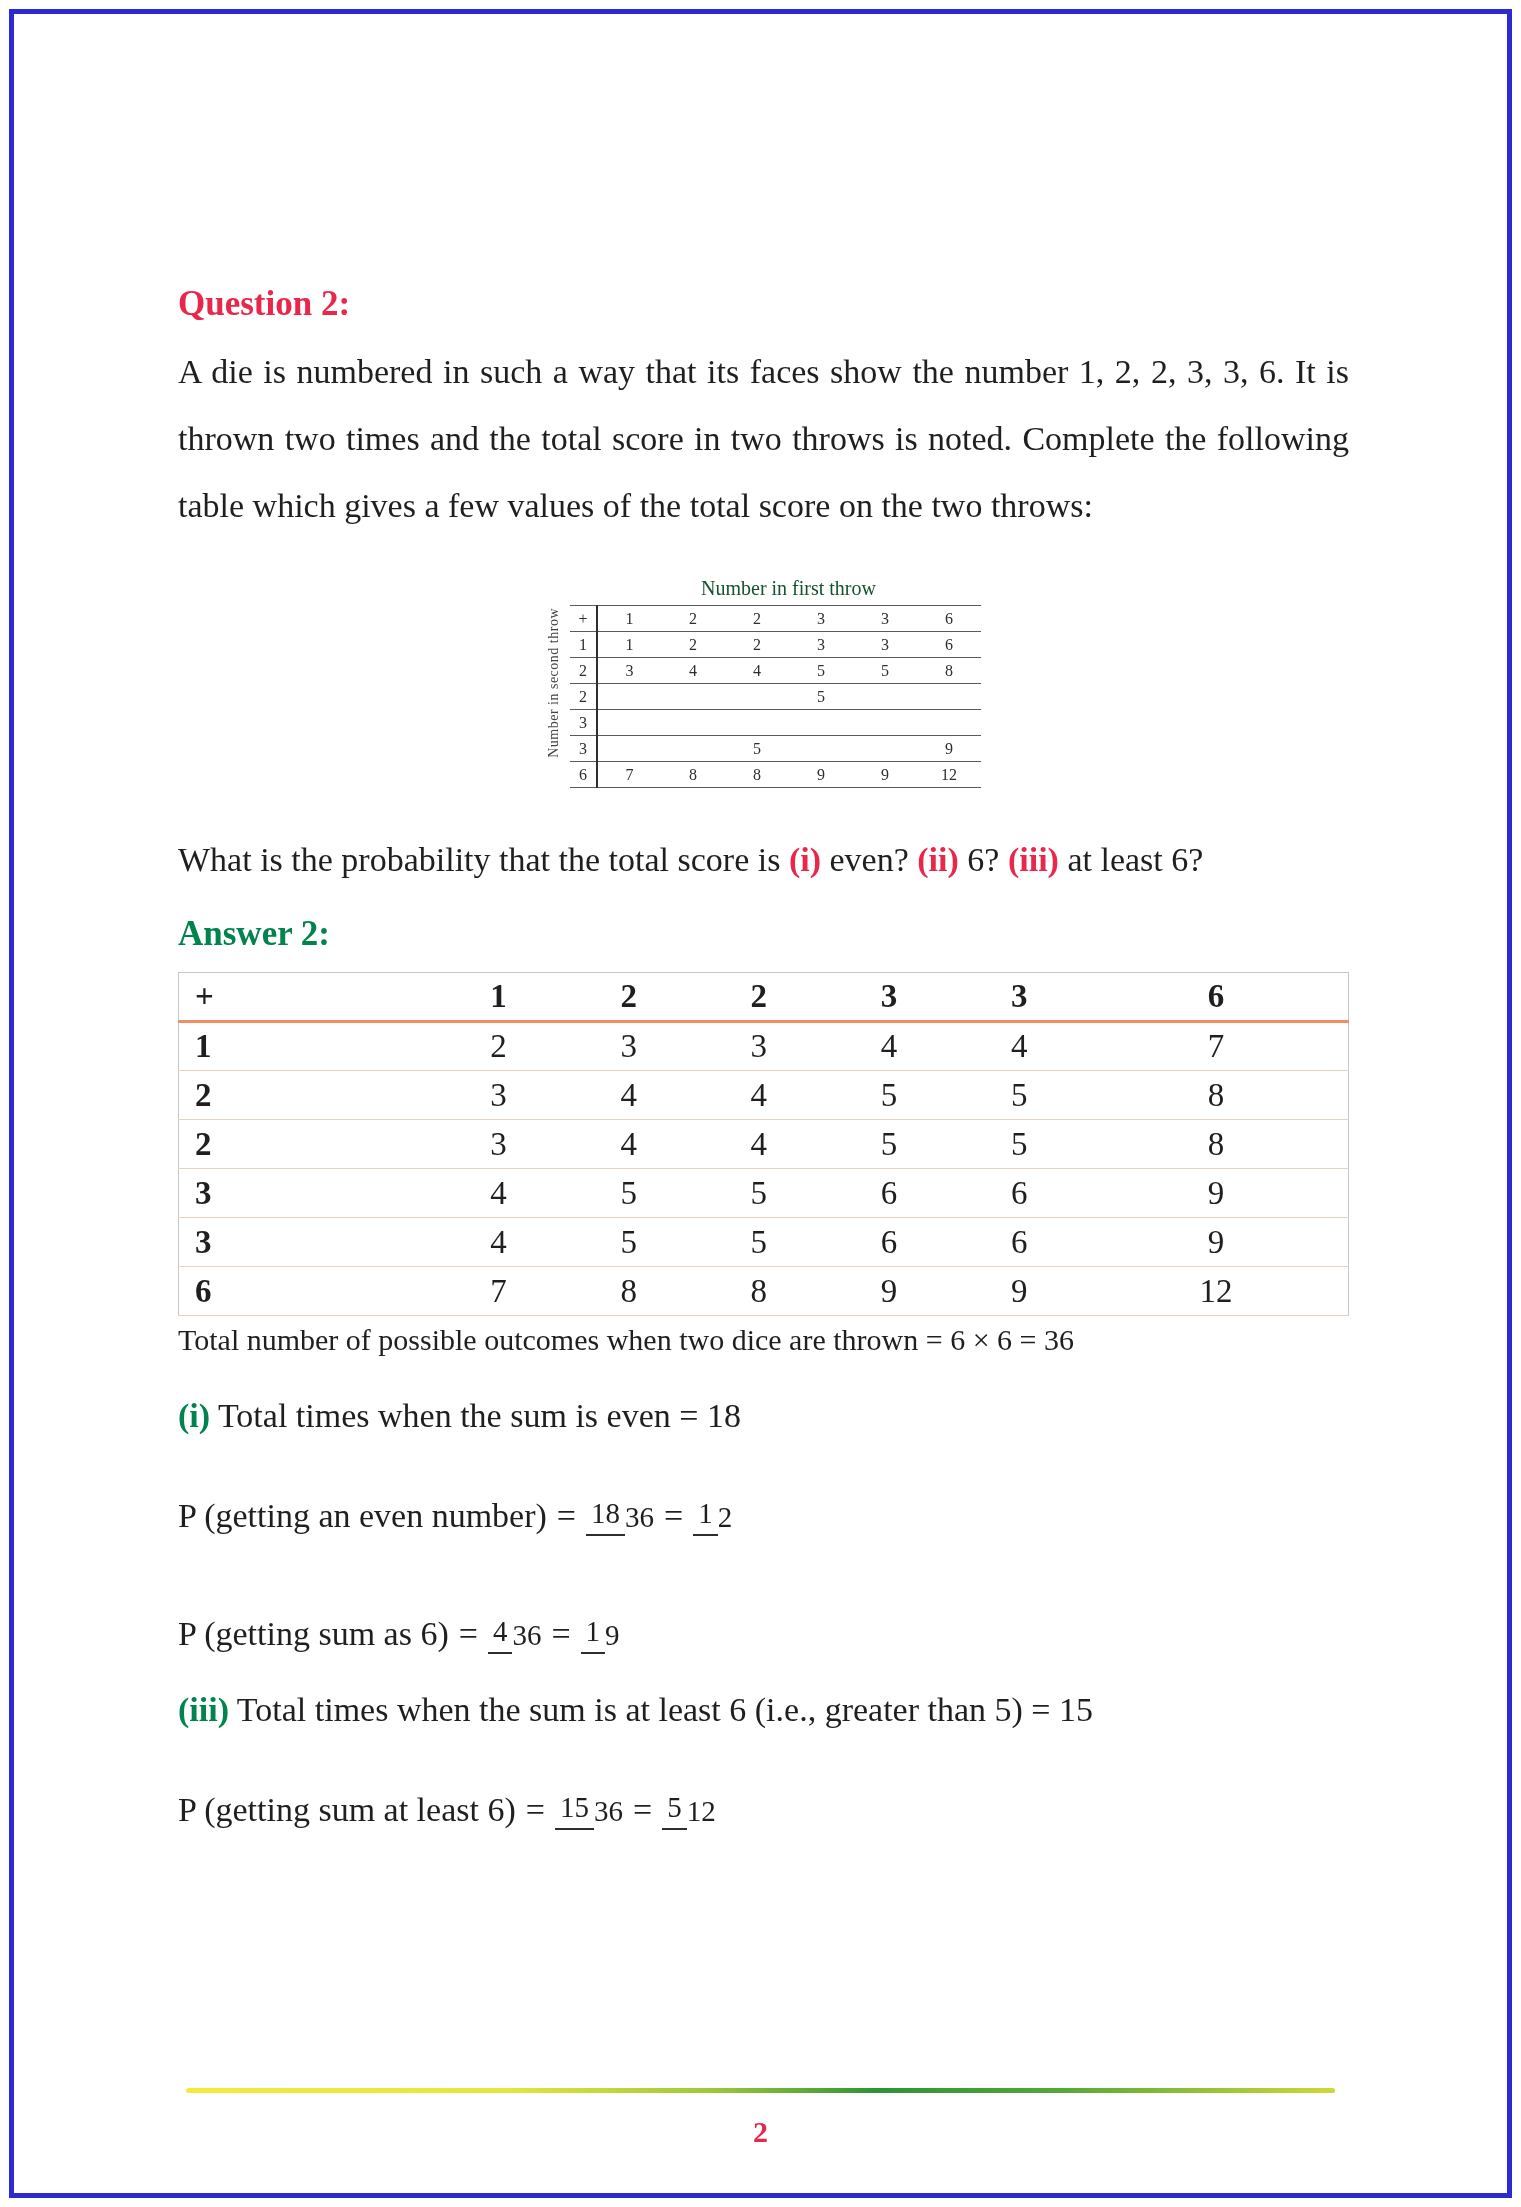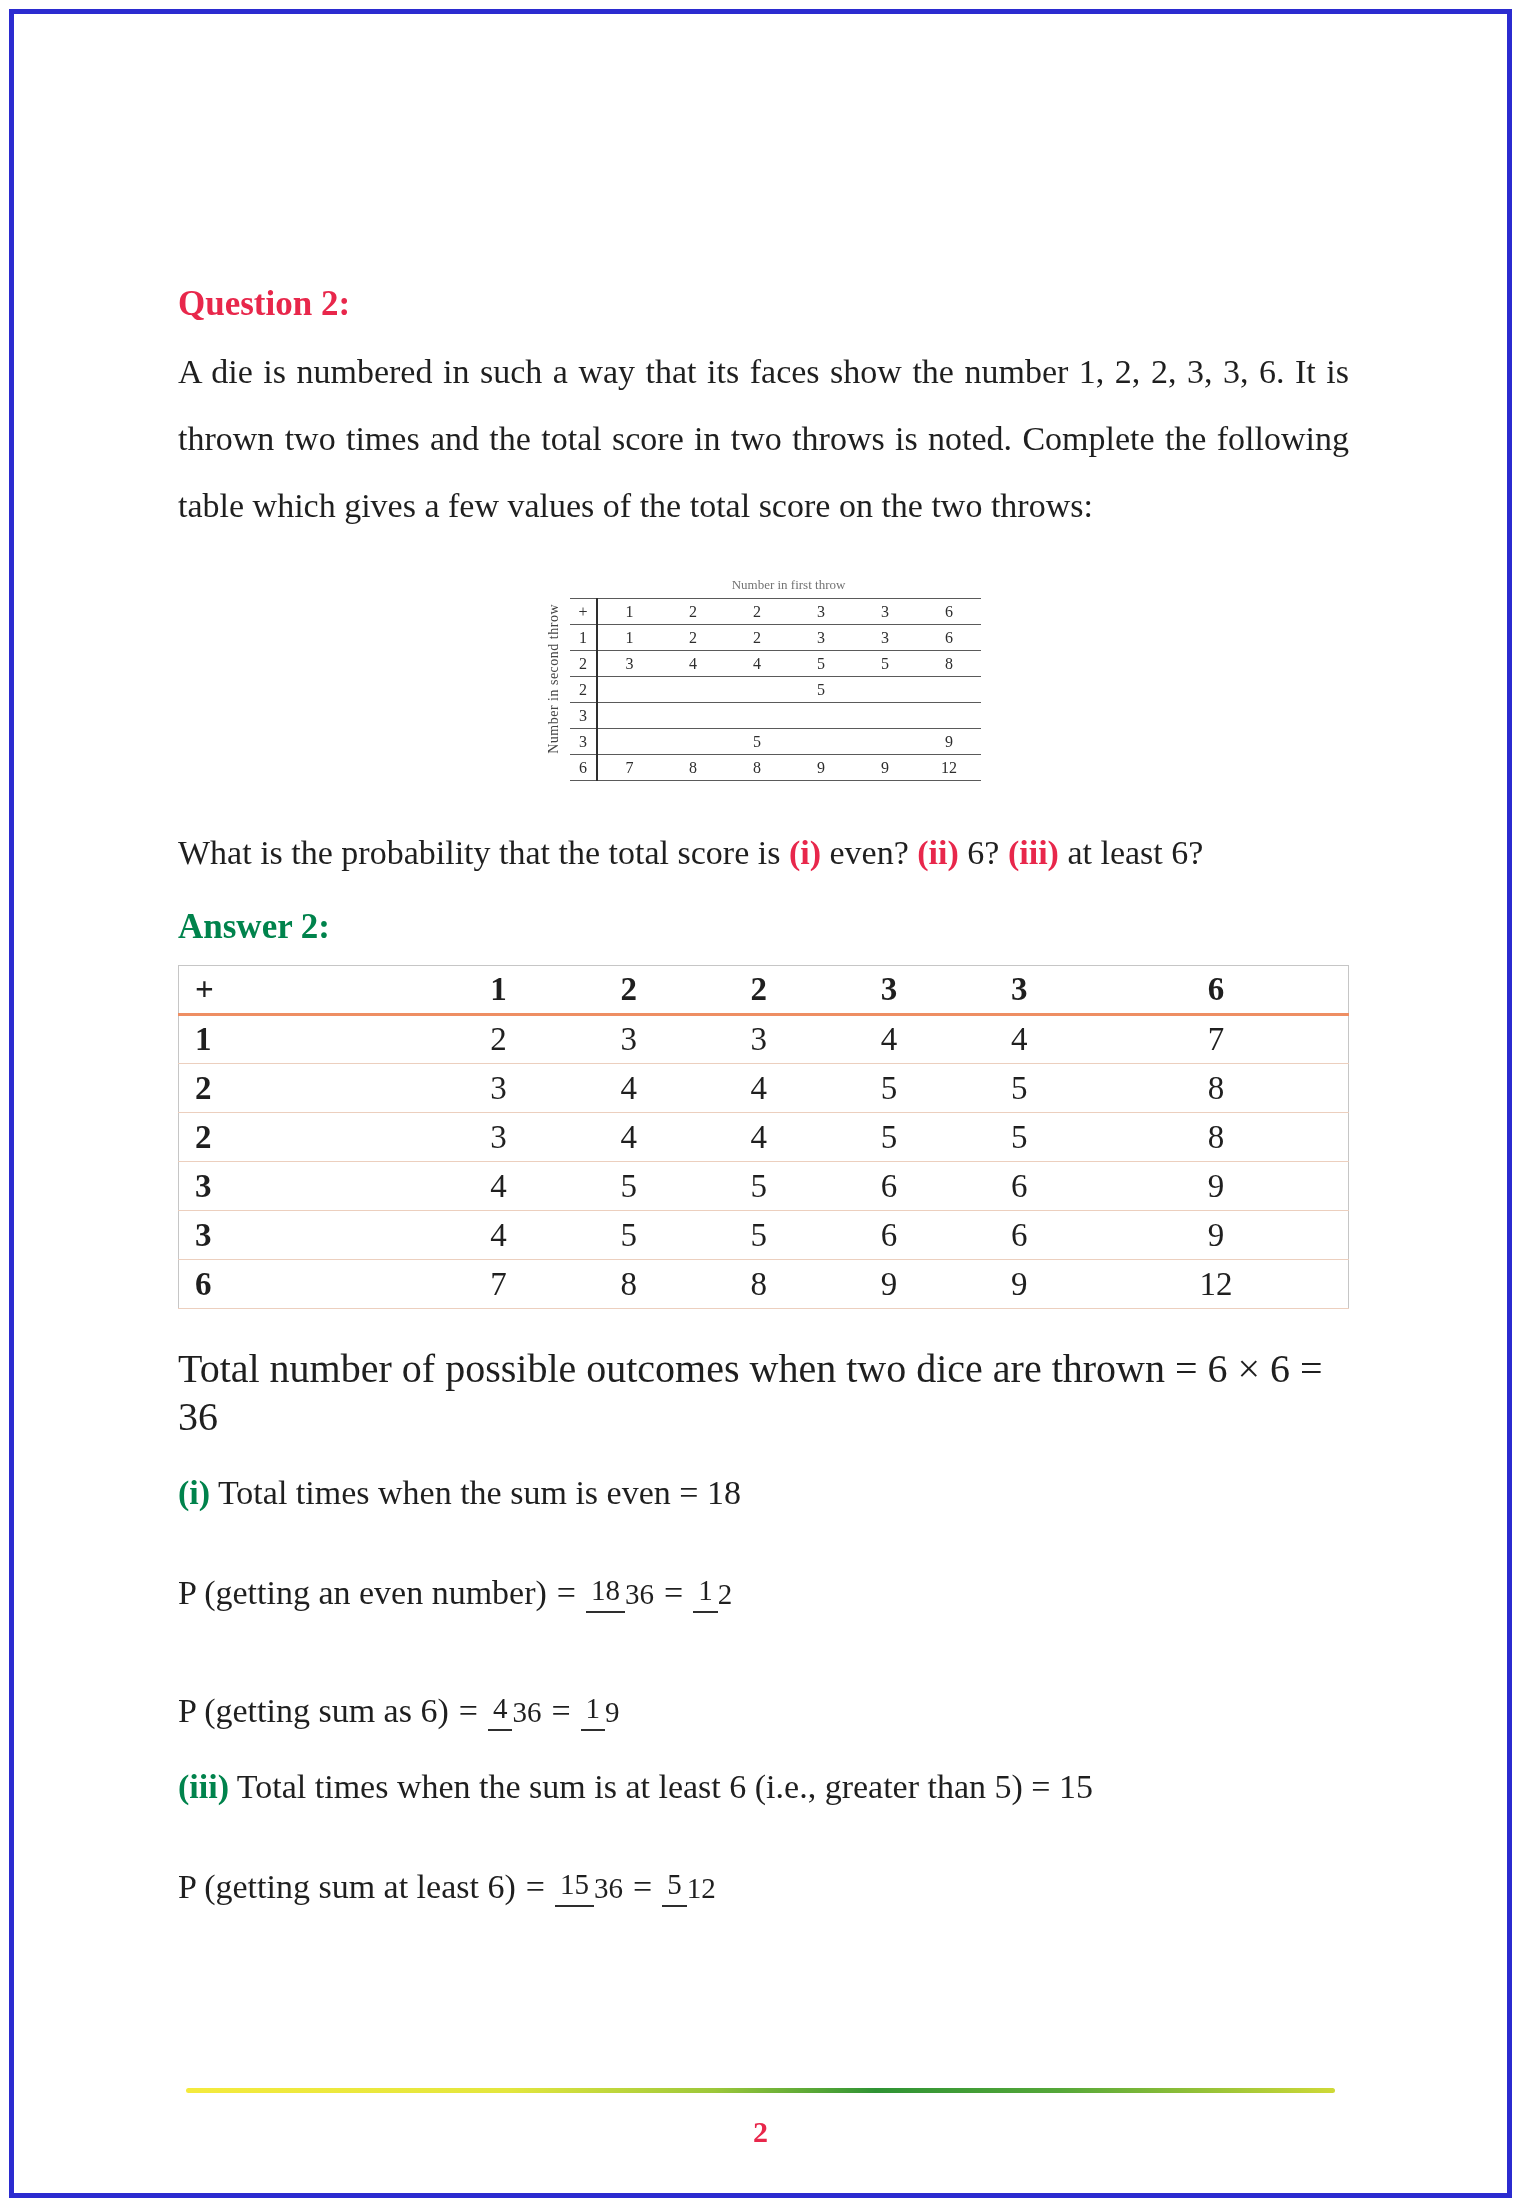--- a/index.html
+++ b/index.html
@@ -36,21 +36,21 @@
     display:flex; align-items:center;
     width:fit-content;
     color:#3a3a3a;
   }
   .fig-left { display:flex; align-items:center; margin-right:8px; }
   .rot {
     writing-mode:vertical-rl;
     transform:rotate(180deg);
     font-size:14px; letter-spacing:0.5px; color:#444;
   }
-  .fig-top { text-align:center; font-size:13px; color:#737373; padding-bottom:5px; padding-left:26px; }
+  .fig-top { text-align:center; font-size:20px; color:#14532d; padding-bottom:5px; padding-left:26px; }
   .fig-table { border-collapse:collapse; }
   .fig-table td {
     width:64px; height:26px;
     font-size:16px; text-align:center;
     border-bottom:1px solid #5a5a5a;
     color:#2e2e2e;
   }
   .fig-table tr:first-child td { border-top:1px solid #5a5a5a; }
   .fig-table td:first-child {
     width:27px;
@@ -66,21 +66,21 @@
   }
   .ans-table th, .ans-table td { height:49px; font-size:33px; vertical-align:middle; }
   .ans-table th { border-bottom:3px solid #ee8e63; font-weight:bold; }
   .ans-table td { border-bottom:1px solid #eccfbe; }
   .ans-table th:first-child, .ans-table td:first-child {
     width:255px; text-align:left; padding-left:16px; font-weight:bold;
   }
   .ans-table .val { text-align:center; font-weight:normal; }
   .ans-table th.val { font-weight:bold; }
 
-  .total-line { font-size:40px; margin-top:36px; line-height:48px; }
+  .total-line { font-size:30px; margin-top:0; line-height:48px; }
   .item-line  { font-size:34px; margin-top:28px; line-height:48px; }
 
   .p-line {
     display:flex; align-items:center;
     font-size:34px;
     margin-top:34px;
     min-height:84px;
   }
   .p-line .eq { margin:0 10px; }
   .frac {

